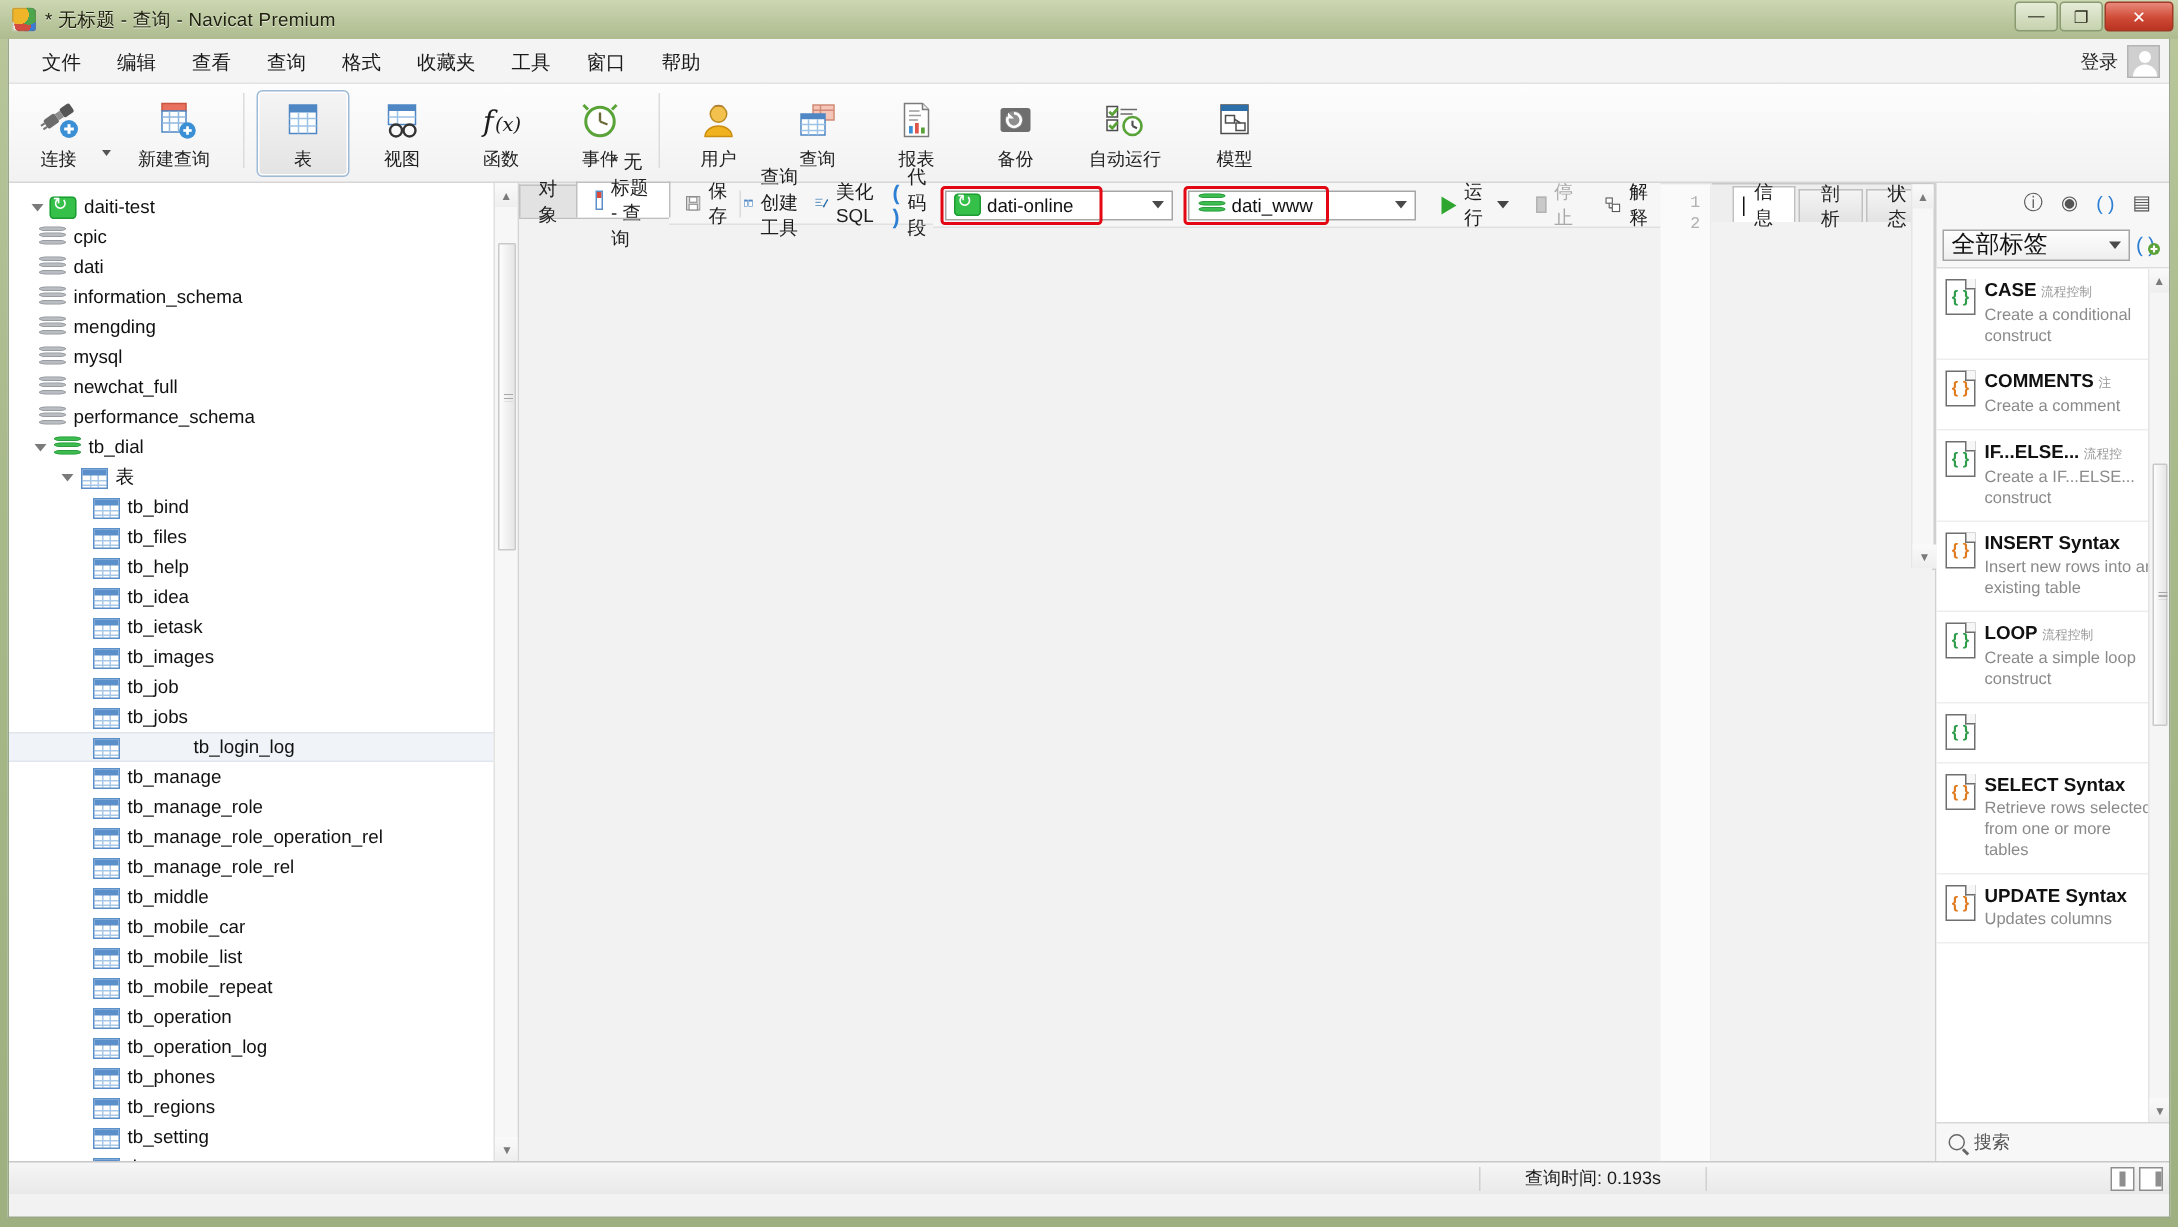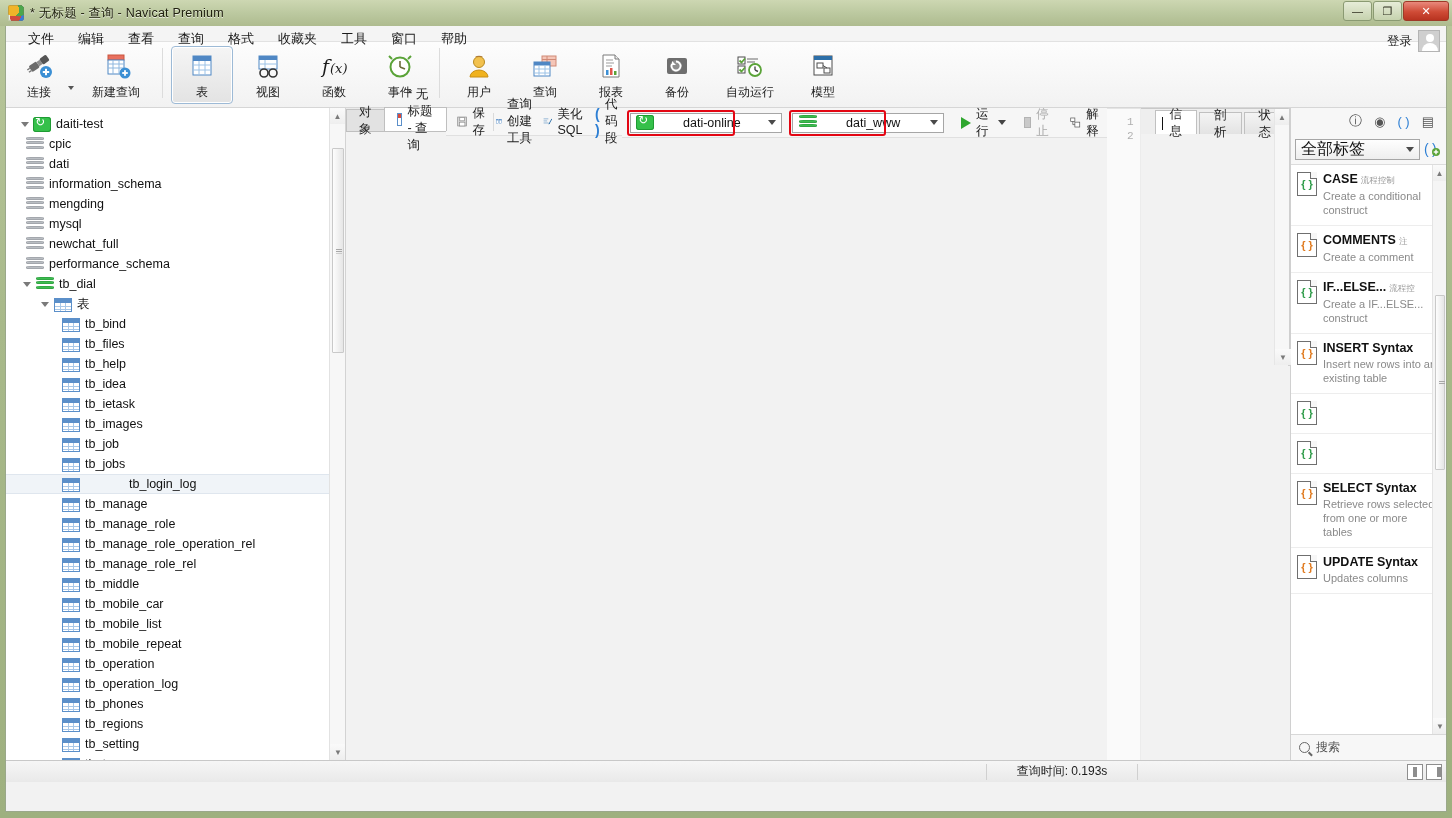--- a/index.html
+++ b/index.html
@@ -53,23 +53,23 @@
 
   
   .client{
     position:absolute; left:5px; top:26px; width:1442px; height:786px;
     background:#f2f2f2; border:1px solid #9aa88a; border-top:none;
     overflow:hidden;
   }
 
   
   .menubar{
-    position:relative; height:16px; background:#f4f4f4;
+    position:relative; height:30px; background:#f4f4f4;
     border-bottom:1px solid #e2e2e2;
-    display:flex; align-items:flex-start; padding-left:10px;
+    display:flex; align-items:flex-end; padding-left:10px;
   }
   .menu-item{ padding:4px 12px; font-size:13px; color:#1a1a1a; cursor:default; }
   .menu-right{ position:absolute; right:6px; top:0; height:30px; display:flex; align-items:center; gap:6px;}
   .login-text{ font-size:12.5px; color:#222; }
   .avatar-ico{
     width:22px;height:22px;background:#cfcfcf;border:1px solid #b4b4b4;
     position:relative; overflow:hidden;
   }
   .avatar-ico::before{content:"";position:absolute;left:7px;top:3px;width:8px;height:8px;border-radius:50%;background:#fff;}
   .avatar-ico::after{content:"";position:absolute;left:3px;top:12px;width:16px;height:11px;border-radius:8px 8px 0 0;background:#fff;}
@@ -174,21 +174,20 @@
   .qt-btn{ display:flex; align-items:center; gap:5px; font-size:12.5px; color:#1d1d1d; padding:2px 3px;}
   .qt-sep{ width:1px;height:18px;background:#dadada; }
 
   .qbar2{ height:30px; background:#f6f6f6; border-bottom:1px solid #e0e0e0;
     display:flex; align-items:center; padding-left:8px; gap:0; }
   .combo-wrap{ position:relative; display:flex; align-items:center; }
   .combo{
     width:152px; height:20px; background:#fff; border:1px solid #a6a6a6;
     display:flex; align-items:center; padding-left:4px; font-size:12.5px; color:#111;
     position:relative;
-    gap:25px;
   }
   .combo .caret{
     position:absolute; right:5px; width:0;height:0;
     border-left:4px solid transparent;border-right:4px solid transparent;border-top:5px solid #4a4a4a;
   }
   .redbox{
     position:absolute; border:2px solid #e30613; border-radius:3px;
     pointer-events:none;
   }
   .run-grp{ display:flex; align-items:center; gap:12px; margin-left:14px; }
@@ -837,20 +836,24 @@
             </div>
             <div class="snip">
               <div class="snip-ico o">{ }</div>
               <div class="snip-txt">
                 <div class="snip-title"><span>INSERT Syntax</span><span class="snip-tag"></span></div>
                 <div class="snip-desc">Insert new rows into an existing table</div>
               </div>
             </div>
             <div class="snip">
               <div class="snip-ico g">{ }</div>
+              <div class="snip-txt">
+                <div class="snip-title"><span>LOOP</span><span class="snip-tag">流程控制</span></div>
+                <div class="snip-desc">Create a simple loop construct</div>
+              </div>
             </div>
             <div class="snip">
               <div class="snip-ico g">{ }</div>
             </div>
             <div class="snip">
               <div class="snip-ico o">{ }</div>
               <div class="snip-txt">
                 <div class="snip-title"><span>SELECT Syntax</span><span class="snip-tag"></span></div>
                 <div class="snip-desc">Retrieve rows selected from one or more tables</div>
               </div>

